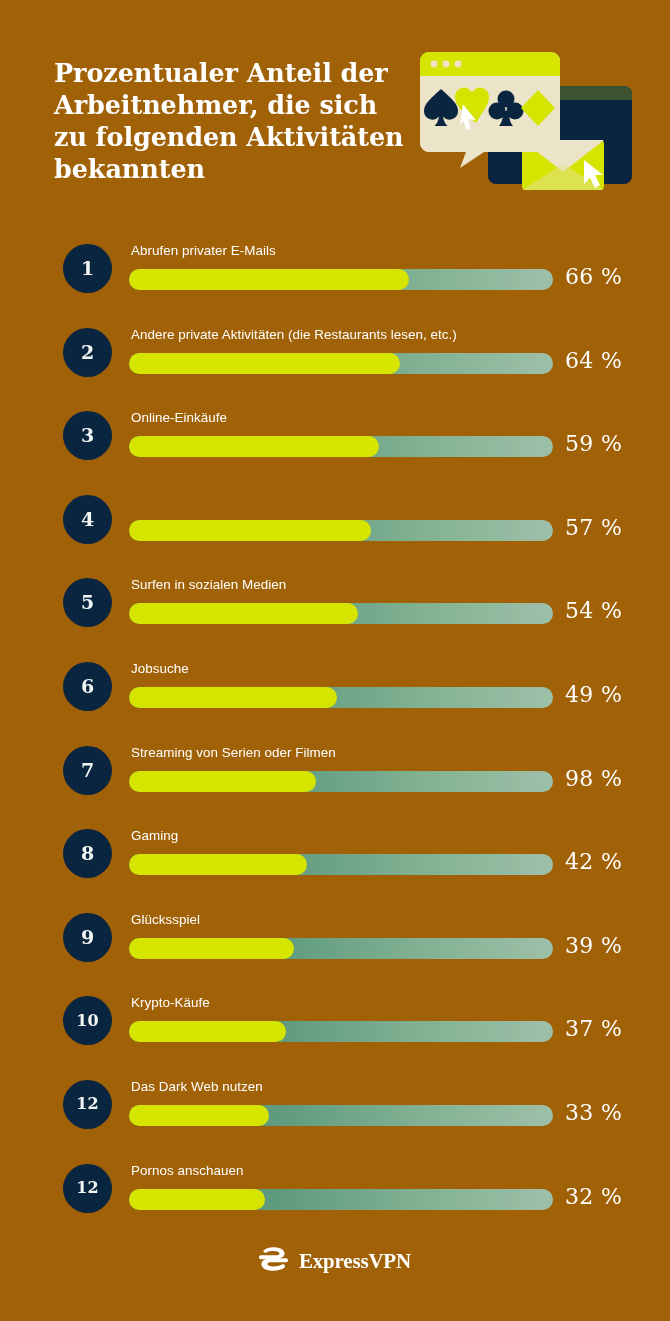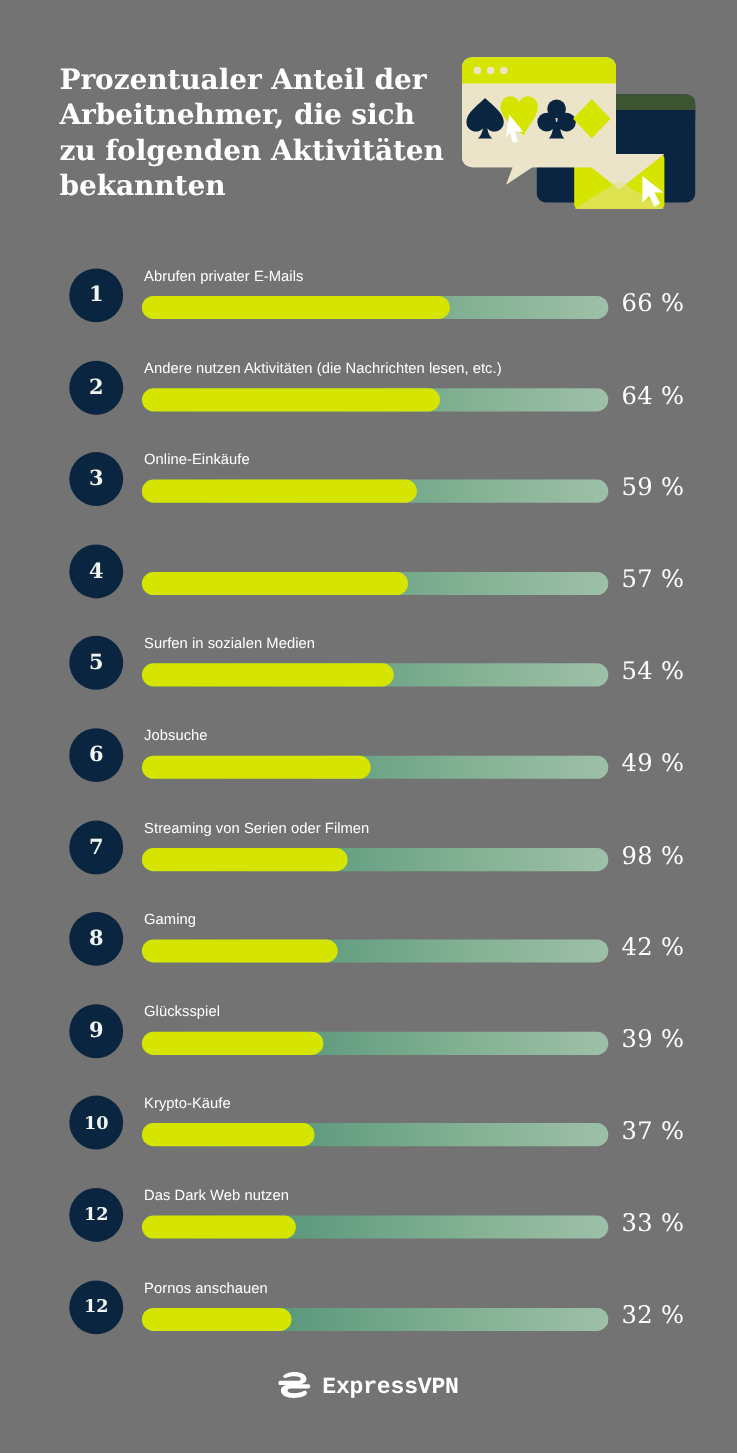--- a/index.html
+++ b/index.html
@@ -12,21 +12,21 @@
     height: 1321px;
     position: relative;
     overflow: hidden;
     font-family: "Liberation Sans", sans-serif;
     -webkit-font-smoothing: antialiased;
   }
 
   .page {
     position: absolute;
     inset: 0;
-    background: #737373;
+    background: #a16207;
   }
 
   
   .header {
     position: absolute;
     left: 0; top: 0;
     width: 670px;
     height: 215px;
   }
   .title {
@@ -134,21 +134,21 @@
     width: 670px;
     height: 46px;
     display: flex;
     align-items: center;
     justify-content: center;
     gap: 10px;
   }
   .logo-mark { display: block; }
   .logo-text {
     color: #ffffff;
-    font-family: Liberation Mono, monospace;
+    font-family: Liberation Serif, serif;
     font-weight: bold;
     font-size: 21px;
     letter-spacing: -0.2px;
   }
 </style>
 </head>
 <body>
 
 <div class="page">
 
@@ -214,21 +214,21 @@
         <div class="badge">1</div>
         <div class="label">Abrufen privater E-Mails</div>
         <div class="bar-wrap">
           <div class="track"></div>
           <div class="fill" style="width: 279.84px;"></div>
         </div>
         <div class="pct">66 %</div>
       </div>
       <div class="row">
         <div class="badge">2</div>
-        <div class="label">Andere nutzen Aktivitäten (die Nachrichten lesen, etc.)</div>
+        <div class="label">Andere private Aktivitäten (die Restaurants lesen, etc.)</div>
         <div class="bar-wrap">
           <div class="track"></div>
           <div class="fill" style="width: 271.36px;"></div>
         </div>
         <div class="pct">64 %</div>
       </div>
       <div class="row">
         <div class="badge">3</div>
         <div class="label">Online-Einkäufe</div>
         <div class="bar-wrap">

